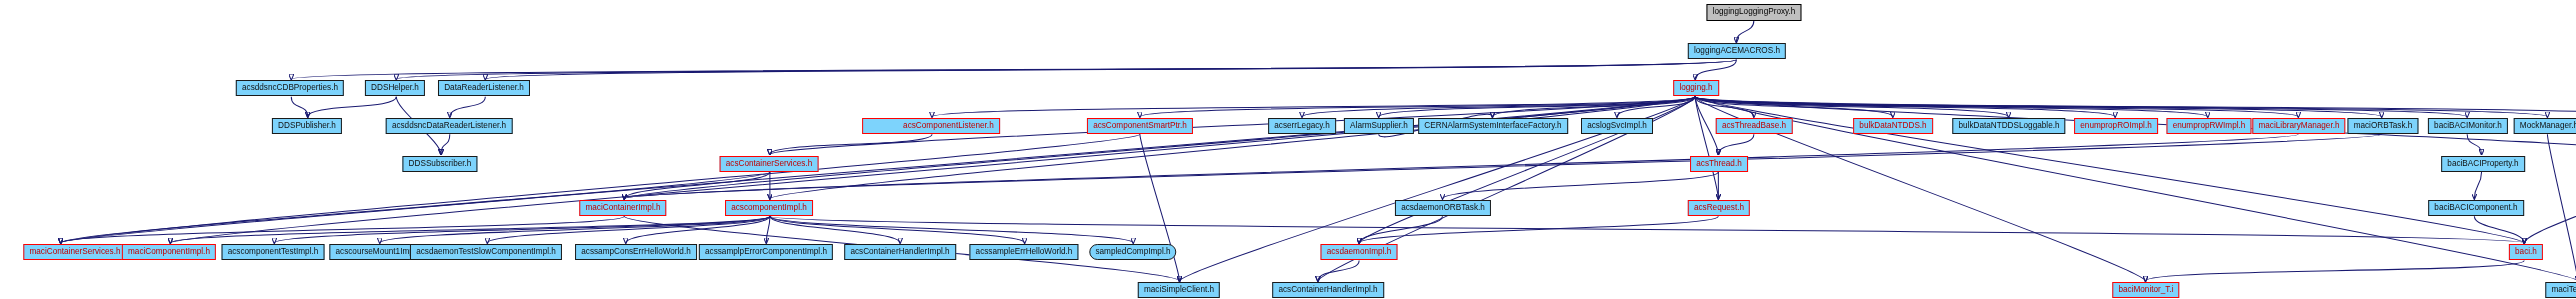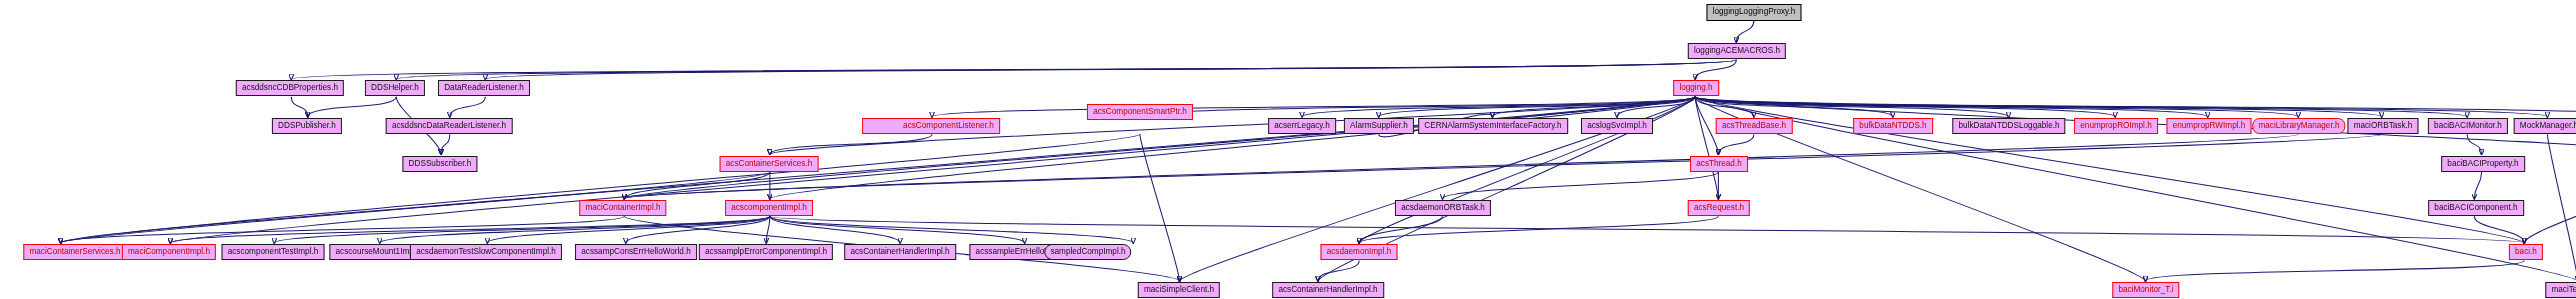--- a/index.html
+++ b/index.html
@@ -26,21 +26,21 @@
   }
   #edge-layer path{
     fill:none;
     stroke:var(--edge);
     stroke-width:2;
     marker-end:url(#arrowhead);
   }
   .node{
     position:absolute;
     transform:translateX(-50%);
-    background:#f0abfc;
+    background:#7dd3fc;
     border:1px solid #1a1a1a;
     color:#111111;
     font-size:8.2px;
     line-height:10.3px;
     padding:2.1px 5.2px;
     white-space:nowrap;
     z-index:2;
     cursor:pointer;
     box-sizing:border-box;
   }
@@ -142,31 +142,31 @@
 
 <div class="node current" style="left: 1754px; top: 4.1px;">loggingLoggingProxy.h</div>
     <div class="node normal" style="left: 1737px; top: 43px;">loggingACEMACROS.h</div>
     <div class="node normal" style="left: 290px; top: 80px;">acsddsncCDBProperties.h</div>
     <div class="node normal" style="left: 395px; top: 80px;">DDSHelper.h</div>
     <div class="node normal" style="left: 484px; top: 80px;">DataReaderListener.h</div>
     <div class="node red" style="left: 1696px; top: 80px;">logging.h</div>
     <div class="node normal" style="left: 307px; top: 118px;">DDSPublisher.h</div>
     <div class="node normal" style="left: 449px; top: 118px;">acsddsncDataReaderListener.h</div>
     <div class="node red" style="left: 931px; top: 118px; padding-left: 40px;">acsComponentListener.h</div>
-    <div class="node red" style="left: 1140px; top: 104px;">acsComponentSmartPtr.h</div>
+    <div class="node red" style="left: 1140px; top: 118px;">acsComponentSmartPtr.h</div>
     <div class="node normal" style="left: 1302px; top: 118px;">acserrLegacy.h</div>
     <div class="node normal" style="left: 1379px; top: 118px;">AlarmSupplier.h</div>
     <div class="node normal" style="left: 1493px; top: 118px;">CERNAlarmSystemInterfaceFactory.h</div>
     <div class="node normal" style="left: 1617px; top: 118px;">acslogSvcImpl.h</div>
     <div class="node red" style="left: 1754px; top: 118px;">acsThreadBase.h</div>
     <div class="node red" style="left: 1893px; top: 118px;">bulkDataNTDDS.h</div>
     <div class="node normal" style="left: 2009px; top: 118px;">bulkDataNTDDSLoggable.h</div>
     <div class="node red" style="left: 2116px; top: 118px;">enumpropROImpl.h</div>
     <div class="node red" style="left: 2209px; top: 118px;">enumpropRWImpl.h</div>
-    <div class="node red" style="left: 2299px; top: 118px; border-radius: 7px;">maciLibraryManager.h</div>
+    <div class="node red" style="left: 2299px; top: 118px;">maciLibraryManager.h</div>
     <div class="node normal" style="left: 2383px; top: 118px;">maciORBTask.h</div>
     <div class="node normal" style="left: 2468px; top: 118px;">baciBACIMonitor.h</div>
     <div class="node normal" style="left: 2549px; top: 118px;">MockManager.h</div>
     <div class="node normal" style="left: 440px; top: 156px;">DDSSubscriber.h</div>
     <div class="node red" style="left: 769px; top: 156px;">acsContainerServices.h</div>
     <div class="node red" style="left: 1719px; top: 156px;">acsThread.h</div>
     <div class="node normal" style="left: 2483px; top: 156px;">baciBACIProperty.h</div>
     <div class="node red" style="left: 623px; top: 200px;">maciContainerImpl.h</div>
     <div class="node red" style="left: 769px; top: 200px;">acscomponentImpl.h</div>
     <div class="node normal" style="left: 1443px; top: 200px;">acsdaemonORBTask.h</div>
@@ -174,21 +174,21 @@
     <div class="node normal" style="left: 2476px; top: 200px;">baciBACIComponent.h</div>
     <div class="node red" style="left: 59px; top: 244px; margin-left: 16px;">maciContainerServices.h</div>
     <div class="node red" style="left: 169px; top: 244px;">maciComponentImpl.h</div>
     <div class="node normal" style="left: 273px; top: 244px;">acscomponentTestImpl.h</div>
     <div class="node normal" style="left: 379px; top: 244px;">acscourseMount1Impl.h</div>
     <div class="node normal" style="left: 486px; top: 244px;">acsdaemonTestSlowComponentImpl.h</div>
     <div class="node normal" style="left: 636px; top: 244px;">acssampConsErrHelloWorld.h</div>
     <div class="node normal" style="left: 766px; top: 244px;">acssamplpErrorComponentImpl.h</div>
     <div class="node normal" style="left: 900px; top: 244px;">acsContainerHandlerImpl.h</div>
     <div class="node normal" style="left: 1024px; top: 244px;">acssampleErrHelloWorld.h</div>
-    <div class="node normal" style="left: 1088px; top: 244px; border-radius: 8px;">sampledCompImpl.h</div>
+    <div class="node normal" style="left: 1133px; top: 244px; border-radius: 8px;">sampledCompImpl.h</div>
     <div class="node red" style="left: 1359px; top: 244px;">acsdaemonImpl.h</div>
     <div class="node red" style="left: 2526px; top: 244px;">baci.h</div>
     <div class="node normal" style="left: 1179px; top: 282px;">maciSimpleClient.h</div>
     <div class="node normal" style="left: 1318px; top: 282px; margin-left: 10px;">acsContainerHandlerImpl.h</div>
     <div class="node red" style="left: 2146px; top: 282px;">baciMonitor_T.i</div>
     <div class="node normal" style="left: 2579px; top: 282px;">maciTestUtils.h</div>
   </div>
 
 
 </body></html>

